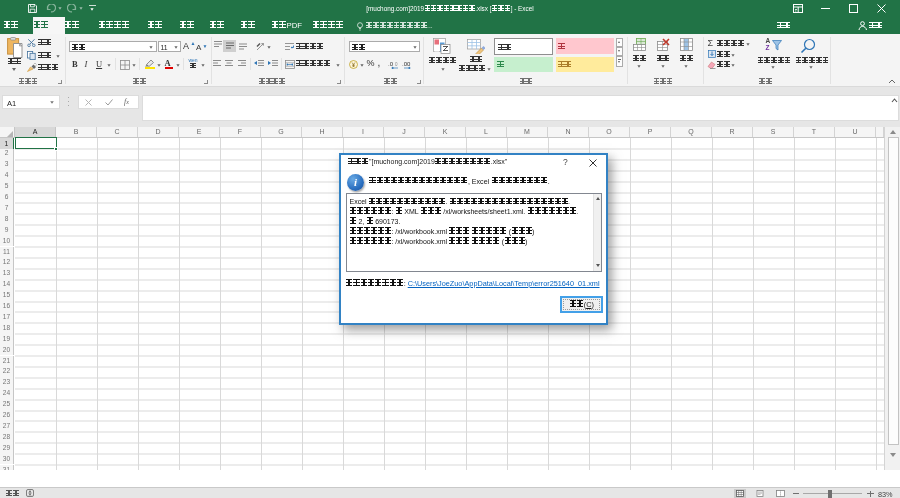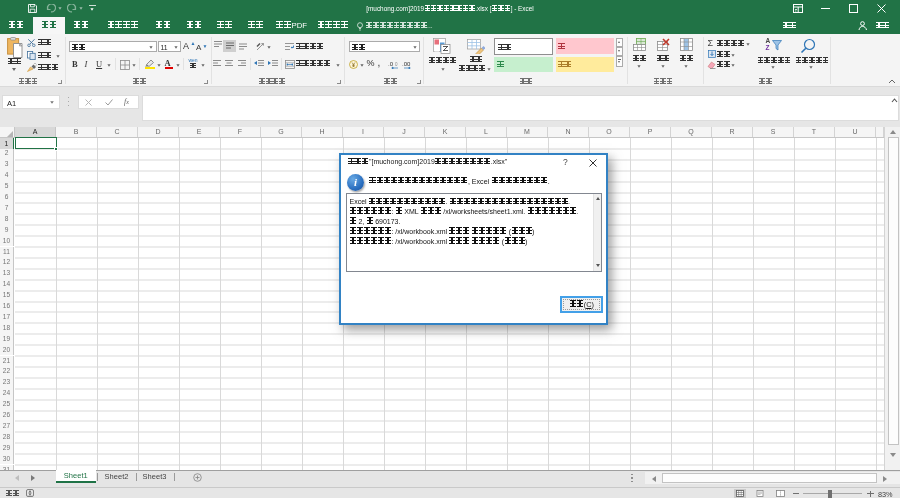--- a/index.html
+++ b/index.html
@@ -5,21 +5,21 @@
 html,body{width:900px;height:498px;overflow:hidden;font-family:"Liberation Sans",sans-serif}
 .ab{position:absolute}
 b[k]{display:inline-block;line-height:0;white-space:nowrap;font-weight:normal}
 b[k] i{display:inline-block;width:.86em;height:.92em;margin:0 .07em;
  background:linear-gradient(90deg,transparent 0 39%,currentColor 39% 61%,transparent 61% 100%),
  linear-gradient(180deg,currentColor 0 16%,transparent 16% 43%,currentColor 43% 60%,transparent 60% 84%,currentColor 84% 100%);}
 #app{position:absolute;left:0;top:0;width:900px;height:498px;background:#fff}
 
 #tbar{left:0;top:0;width:900px;height:17px;background:#217346}
 #tabrow{left:0;top:17px;width:900px;height:17px;background:#217346}
-.tab{position:absolute;top:0;height:17px;color:#fff;font-size:7.8px;line-height:17px;text-align:center}
+.tab{position:absolute;top:0;height:17px;color:#fff;font-size:7.8px;line-height:17px;text-align:left}
 #ribbon{left:0;top:34px;width:900px;height:53px;background:#f4f4f4;border-bottom:1px solid #dadada}
 .vsep{position:absolute;top:3px;height:47px;width:1px;background:#e2e2e2}
 .glabel{position:absolute;top:44px;font-size:6.5px;color:#707070;text-align:center}
 .launch{position:absolute;top:46px;width:4px;height:4px;border-right:1px solid #8a8a8a;border-bottom:1px solid #8a8a8a}
 .wbox{position:absolute;background:#fff;border:1px solid #ababab}
 .dar{position:absolute;width:0;height:0;border-left:2.5px solid transparent;border-right:2.5px solid transparent;border-top:3px solid #666}
 .ic{position:absolute}
 #frow{left:0;top:87px;width:900px;height:40px;background:#e6e6e6}
 
 #sheet{left:0;top:127px;width:884px;height:343px;background:#fff;overflow:hidden}
@@ -422,39 +422,20 @@
   <div class="ab" style="left:15px;top:0;width:41px;height:10.5px;background:#d8d8d8;border-right:1px solid #c6c6c6;border-bottom:1px solid #217346;font-size:7px;color:#222;text-align:center;line-height:10px">A</div>
   <div class="ab" style="left:0;top:10.5px;width:14px;height:11px;background:#d8d8d8;border-right:1px solid #217346;font-size:6.8px;color:#222;text-align:center;line-height:11px">1</div>
   <div class="ab" style="left:14.5px;top:10px;width:42px;height:12px;border:1.7px solid #217346;background:#fff"></div>
   <div class="ab" style="left:54px;top:20px;width:4px;height:4px;background:#217346;border:1px solid #fff"></div>
 </div>
 <div class="ab" id="vsb">
  <div class="tri" style="left:5px;top:2.5px;border-left:3px solid transparent;border-right:3px solid transparent;border-bottom:4px solid #8a8a8a"></div>
  <div class="ab" style="left:2.5px;top:10px;width:11px;height:308px;background:#fdfdfd;border:1px solid #c3c3c3"></div>
  <div class="tri" style="left:5px;top:326px;border-left:3px solid transparent;border-right:3px solid transparent;border-top:4px solid #8a8a8a"></div>
 </div>
-<div class="ab" id="tabbar">
- <div class="tri" style="left:14.5px;top:4px;border-top:3px solid transparent;border-bottom:3px solid transparent;border-right:4px solid #bdbdbd"></div>
- <div class="tri" style="left:30.5px;top:4px;border-top:3px solid transparent;border-bottom:3px solid transparent;border-left:4px solid #7a7a7a"></div>
- <div class="ab" style="left:56px;top:-1px;width:39.5px;height:12.5px;background:#fff;border-bottom:2px solid #1f7246;font-size:7.5px;color:#217346;text-align:center;line-height:11px">Sheet1</div>
- <div class="ab" style="left:97px;top:2px;width:1px;height:8px;background:#9a9a9a"></div>
- <div class="ab" style="left:97.5px;top:0;width:38px;font-size:7.5px;color:#444;text-align:center;line-height:11.5px">Sheet2</div>
- <div class="ab" style="left:135.5px;top:2px;width:1px;height:8px;background:#9a9a9a"></div>
- <div class="ab" style="left:135.5px;top:0;width:38px;font-size:7.5px;color:#444;text-align:center;line-height:11.5px">Sheet3</div>
- <div class="ab" style="left:173.5px;top:2px;width:1px;height:8px;background:#9a9a9a"></div>
- <svg class="ab" style="left:193px;top:2px" width="9" height="9" viewBox="0 0 9 9">
-        <circle cx="4.5" cy="4.5" r="3.8" fill="none" stroke="#848484" stroke-width=".8"></circle>
-        <path d="M4.5 2.5v4M2.5 4.5h4" stroke="#848484" stroke-width=".8"></path>
-      </svg>
- <div class="ab" style="left:631px;top:2.5px;width:1.8px;height:8px;background:repeating-linear-gradient(180deg,#8d8d8d 0 1.4px,transparent 1.4px 3.3px)"></div>
- <div class="ab" style="left:645px;top:1px;width:255px;height:12px;background:#f1f1f1"></div>
- <div class="tri" style="left:652px;top:5px;border-top:3px solid transparent;border-bottom:3px solid transparent;border-right:4px solid #8a8a8a"></div>
- <div class="ab" style="left:662px;top:2px;width:215px;height:10px;background:#fdfdfd;border:1px solid #c3c3c3"></div>
- <div class="tri" style="left:883px;top:5px;border-top:3px solid transparent;border-bottom:3px solid transparent;border-left:4px solid #8a8a8a"></div>
-</div>
 <div class="ab" id="sbar">
  <div class="ab" style="left:6px;top:2px;font-size:6.8px;color:#555"><b k="2"><i></i><i></i></b></div>
  <svg class="ab" style="left:26px;top:1.5px" width="8" height="8" viewBox="0 0 8 8">
         <rect x=".5" y=".5" width="7" height="7" rx="1.5" fill="none" stroke="#666" stroke-width=".8"></rect>
         <circle cx="4" cy="2.5" r=".9" fill="#666"></circle>
         <path d="M2.3 4h3.4M4 4v2.5M3 6.5l1-1.5 1 1.5" stroke="#666" stroke-width=".7" fill="none"></path>
       </svg>
  <div class="ab" style="left:734px;top:1px;width:12px;height:9.5px;background:#cacaca"></div>
  <svg class="ab" style="left:736px;top:2.5px" width="8" height="7" viewBox="0 0 8 7">
         <rect x=".5" y=".5" width="7" height="6" fill="#fff" stroke="#585858" stroke-width=".8"></rect>
@@ -494,17 +475,18 @@
    <b k="6"><i></i><i></i><i></i><i></i><i></i><i></i></b>: <b k="1"><i></i></b> XML <b k="3"><i></i><i></i><i></i></b> /xl/worksheets/sheet1.xml. <b k="7"><i></i><i></i><i></i><i></i><i></i><i></i><i></i></b>.<br>
    <b k="1"><i></i></b> 2, <b k="1"><i></i></b> 690173.<br>
    <b k="6"><i></i><i></i><i></i><i></i><i></i><i></i></b>: /xl/workbook.xml <b k="3"><i></i><i></i><i></i></b> <b k="5"><i></i><i></i><i></i><i></i><i></i></b> (<b k="3"><i></i><i></i><i></i></b>)<br>
    <b k="6"><i></i><i></i><i></i><i></i><i></i><i></i></b>: /xl/workbook.xml <b k="3"><i></i><i></i><i></i></b> <b k="4"><i></i><i></i><i></i><i></i></b> (<b k="3"><i></i><i></i><i></i></b>)
   </div>
   <div style="position:absolute;right:0;top:0;width:7.5px;height:76.5px;background:#f0f0f0;border-left:1px solid #e2e2e2">
    <div class="tri" style="left:1.5px;top:2.5px;border-left:2.2px solid transparent;border-right:2.2px solid transparent;border-bottom:3px solid #555"></div>
    <div class="tri" style="left:1.5px;top:70px;border-left:2.2px solid transparent;border-right:2.2px solid transparent;border-top:3px solid #555"></div>
   </div>
  </div>
+ <div class="ab" style="left:4.5px;top:123.5px;font-size:7.3px;color:#111;white-space:nowrap"><b k="8"><i></i><i></i><i></i><i></i><i></i><i></i><i></i><i></i></b>: <span style="color:#0563c1;text-decoration:underline">C:\Users\JoeZuo\AppData\Local\Temp\error251640_01.xml</span></div>
  <div class="ab" style="left:219px;top:141px;width:43px;height:16.5px;background:#f0f0f0;border:2px solid #43a0e8">
         <div style="position:absolute;left:1px;top:1px;right:1px;bottom:1px;border:1px dotted #9a9a9a;text-align:center;font-size:7.3px;color:#111;line-height:10.5px"><b k="2"><i></i><i></i></b>(<span style="text-decoration:underline">C</span>)</div>
       </div>
 </div>
 </div>
 
 </body></html>

